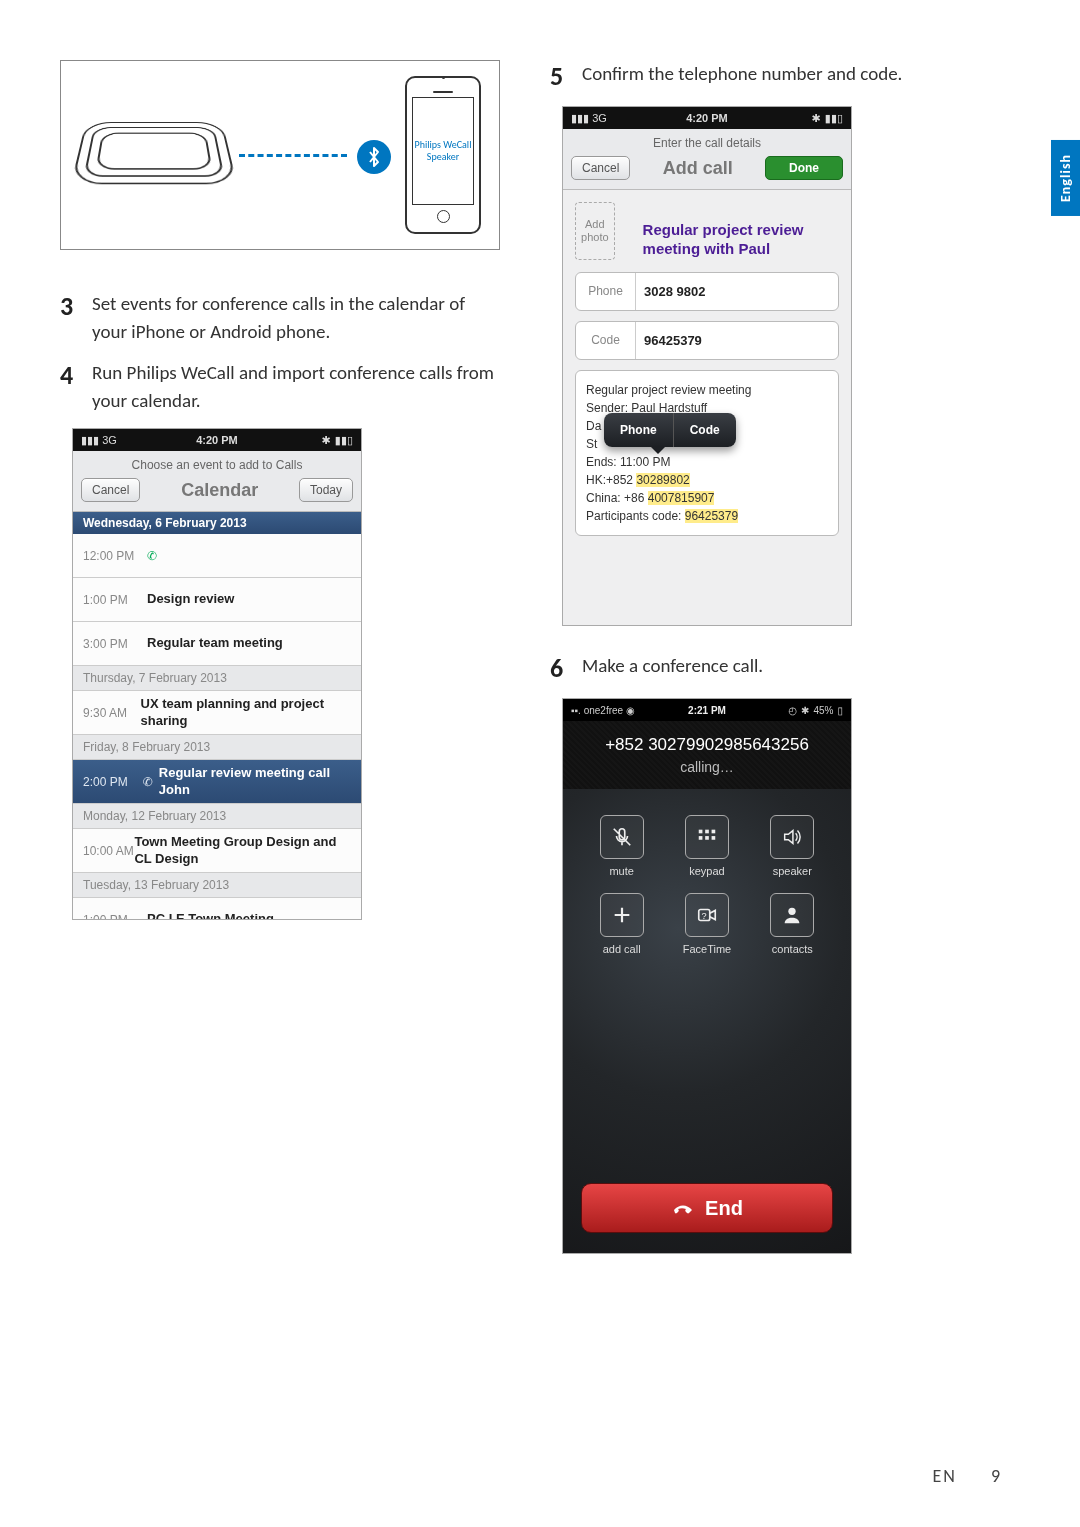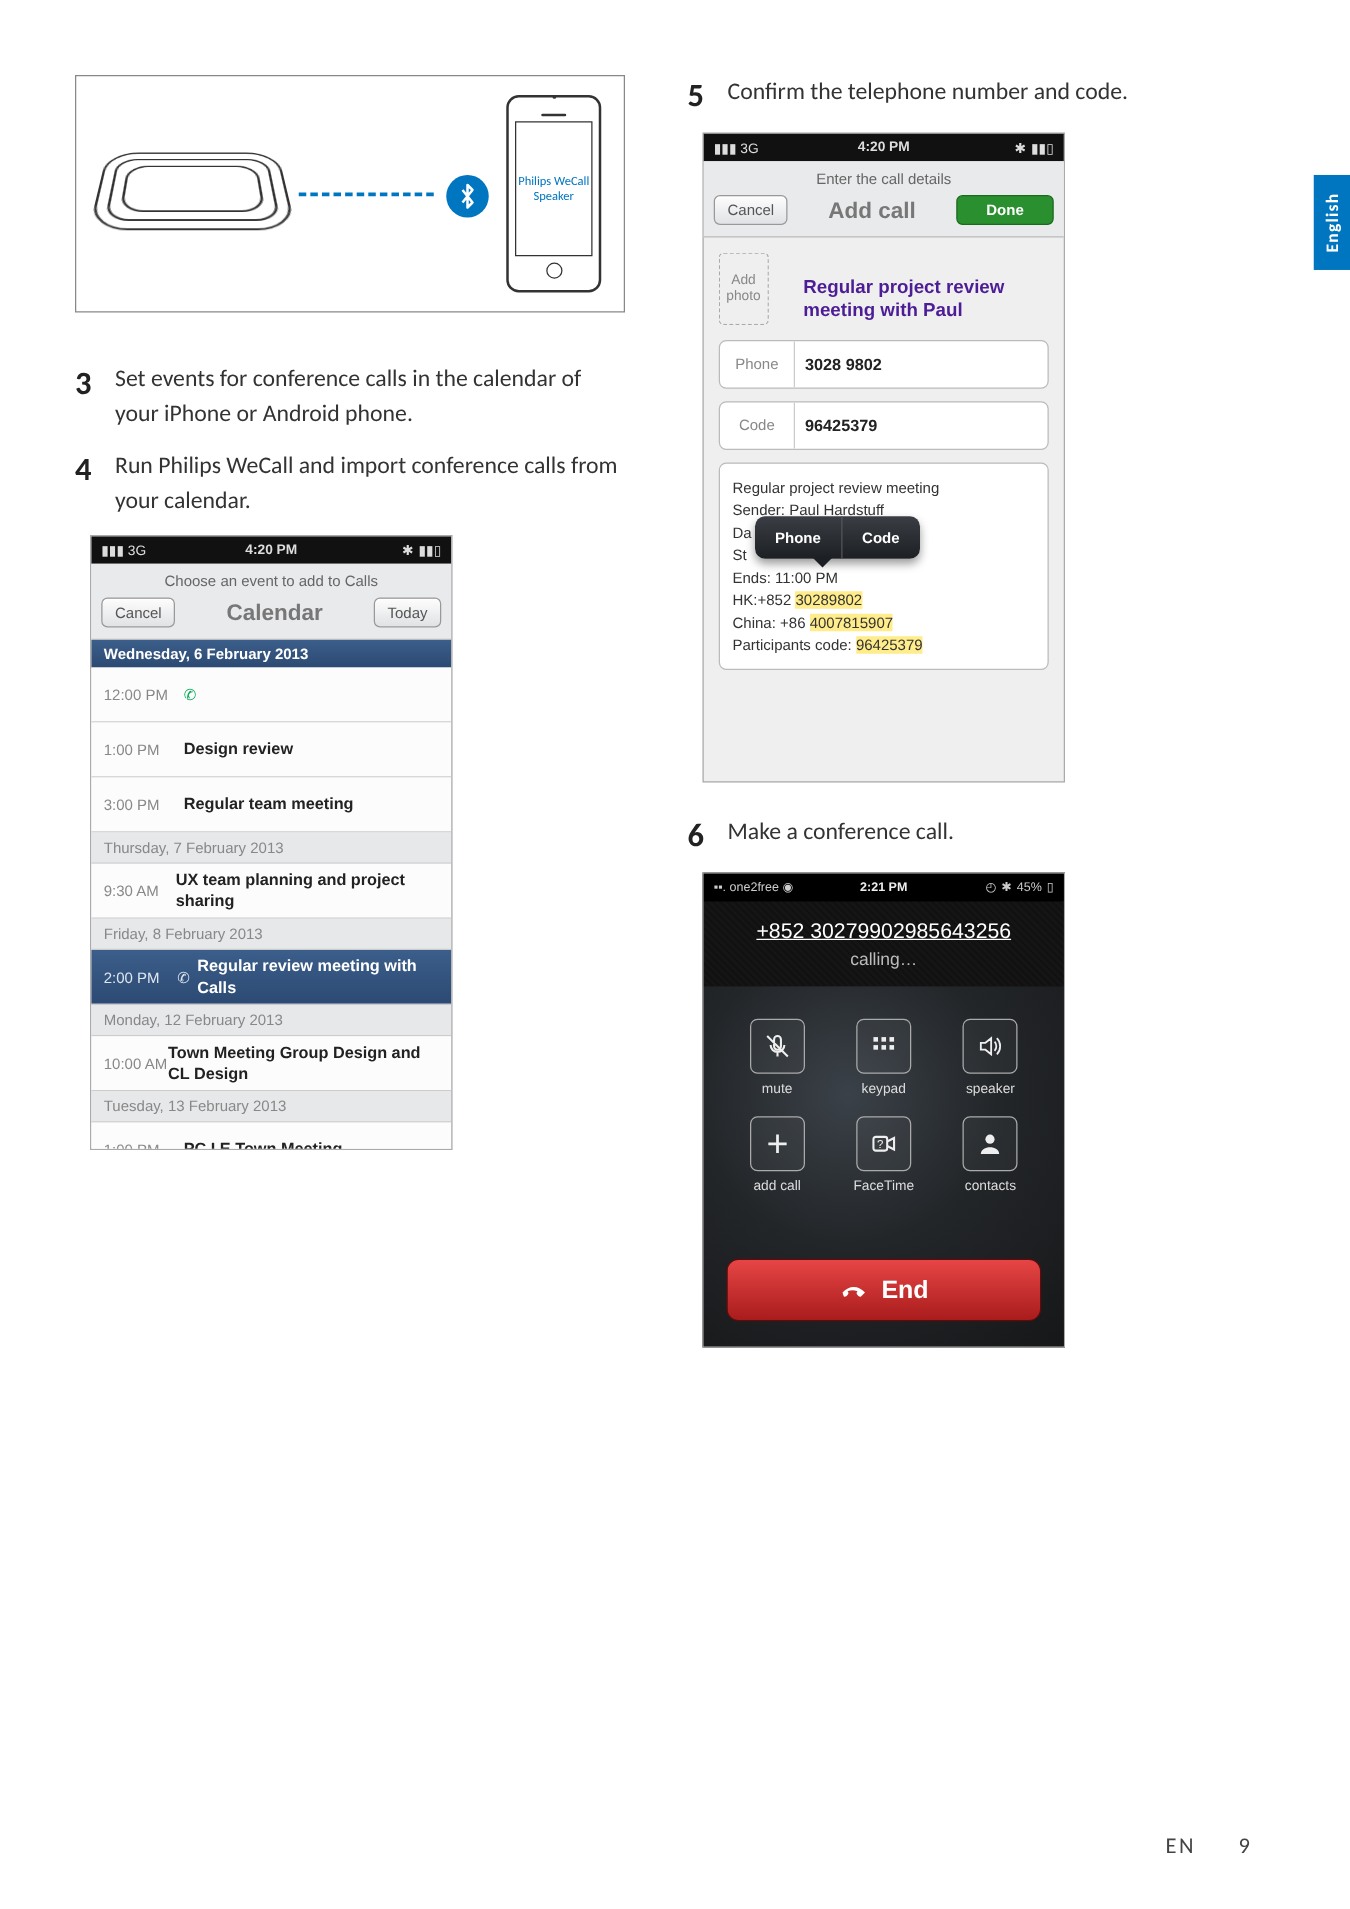--- a/index.html
+++ b/index.html
@@ -170,24 +170,24 @@
     border-left:8px solid transparent;border-right:8px solid transparent;
     border-top:8px solid #1c1f23;
   }
 
   
   .call-status { background:#000;color:#ccc;height:22px;display:flex;justify-content:space-between;align-items:center;padding:0 8px;font-size:10px;position:relative;}
   .call-status .center { position:absolute;left:0;right:0;text-align:center;font-weight:600;color:#eee;}
   .call-status .right { z-index:1; display:flex;gap:4px;align-items:center;}
   .call-status .left { z-index:1;}
   .call-top { background: repeating-linear-gradient(45deg,#111,#111 2px,#151515 2px,#151515 4px); padding:14px 0; text-align:center; }
-  .call-number { color:#fff;font-size:17px;font-weight:400;text-decoration:underline; }
+  .call-number { color:#fff;font-size:17px;font-weight:400; }
   .calling { color:#bcbcbc;font-size:14px;margin-top:4px; }
   .bg-blur {
-    height: 288px;
+    height: 464px;
     background: radial-gradient(circle at 40% 30%, #3a4148 0%, #232629 45%, #161719 100%);
     display:flex;flex-direction:column;justify-content:space-between;
     padding:26px 0 20px 0;
   }
   .btn-grid { display:grid;grid-template-columns:repeat(3,1fr);gap:16px;padding:0 24px 0 24px;}
   .call-btn { text-align:center; }
   .call-btn .ic {
     width:44px;height:44px;margin:0 auto 6px auto;
     border:1.5px solid #aaa;border-radius:6px;
     display:flex;align-items:center;justify-content:center;
@@ -276,21 +276,21 @@
             </div>
             <div class="dayhead">Thursday, 7 February 2013</div>
             <div class="cell">
               <div class="time">9:30 AM</div>
               <div class="title">UX team planning and project sharing</div>
             </div>
             <div class="dayhead">Friday, 8 February 2013</div>
             <div class="cell sel">
               <div class="time">2:00 PM</div>
               <span class="ph-icon">✆</span>
-              <div class="title">Regular review meeting with Calls</div>
+              <div class="title">Regular review meeting call John</div>
             </div>
             <div class="dayhead">Monday, 12 February 2013</div>
             <div class="cell">
               <div class="time">10:00 AM</div>
               <div class="title">Town Meeting Group Design and CL Design</div>
             </div>
             <div class="dayhead">Tuesday, 13 February 2013</div>
             <div class="cell">
               <div class="time">1:00 PM</div>
               <div class="title">PC I.E Town Meeting</div>

